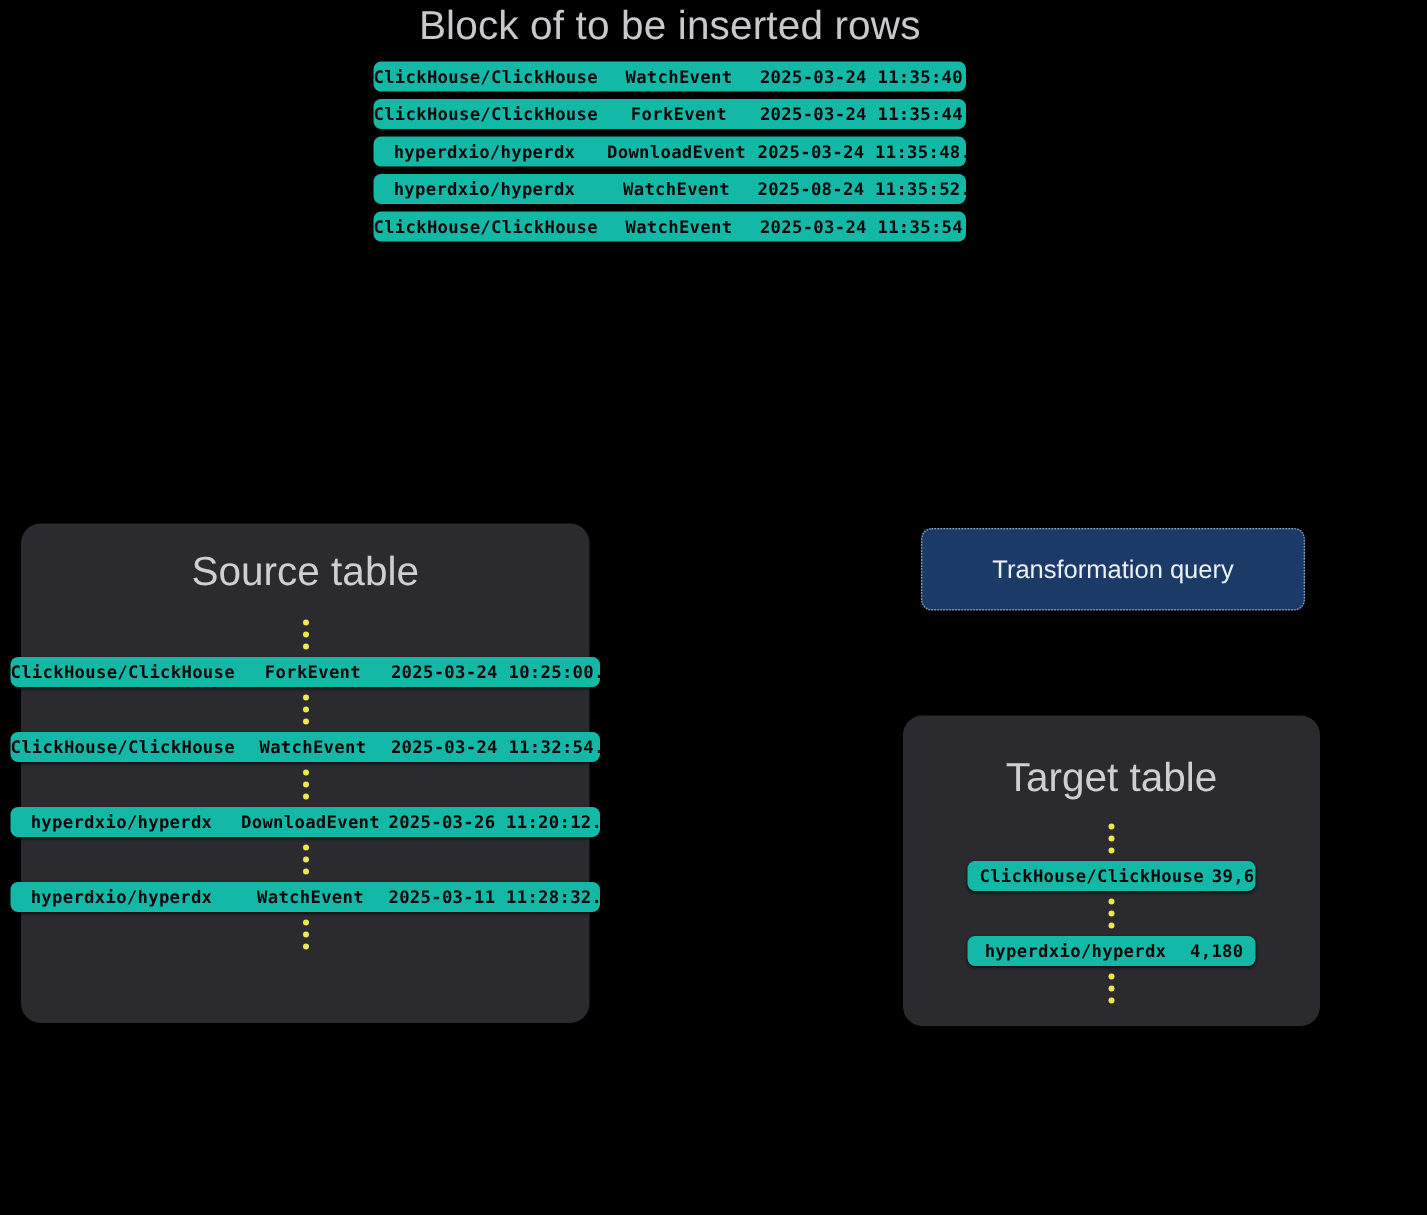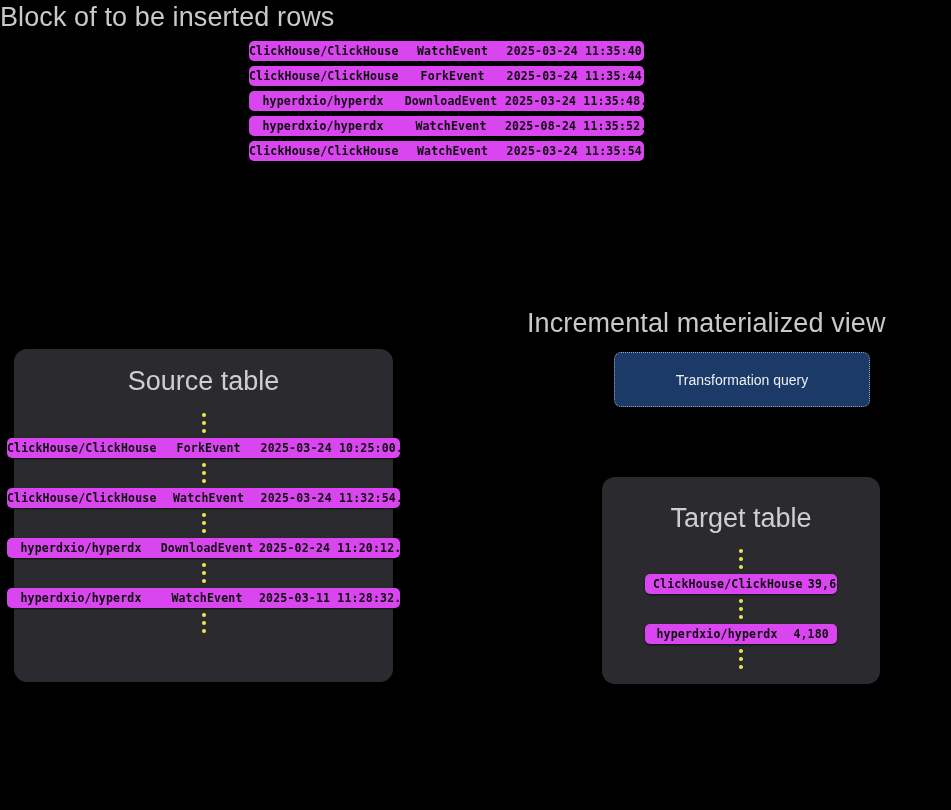--- a/index.html
+++ b/index.html
@@ -27,21 +27,21 @@
   }
 
   
   .heading {
     position: absolute;
     color: #c9c9cc;
     font-size: 27px;
     font-weight: 400;
     letter-spacing: 0.1px;
     white-space: nowrap;
-    text-align: left;
+    text-align: center;
   }
 
   #block-title {
     left: 0;
     top: 2px;
     width: 893px;
     font-size: 27px;
   }
 
   #imv-title {
@@ -55,21 +55,21 @@
     color: #cfcfd2;
     font-size: 27px;
     font-weight: 400;
     text-align: center;
     white-space: nowrap;
     line-height: 1;
   }
 
   
   .row {
-    background: #d946ef;
+    background: #14b8a6;
     color: #0a0a0a;
     font-family: "DejaVu Sans Mono", "Liberation Mono", monospace;
     font-size: 11.5px;
     font-weight: 700;
     border-radius: 5px;
     height: 20px;
     display: flex;
     align-items: center;
     letter-spacing: 0.2px;
     box-shadow: 0 1px 2px rgba(0,0,0,0.65);
@@ -175,21 +175,21 @@
     top: 352px;
     width: 256px;
     height: 55px;
     background: #1b3a68;
     border: 1px dotted #9aa6b8;
     border-radius: 7px;
     display: flex;
     align-items: center;
     justify-content: center;
     color: #eceff3;
-    font-size: 14px;
+    font-size: 17px;
     font-weight: 400;
     white-space: nowrap;
     box-shadow: 0 1px 3px rgba(0,0,0,0.6);
   }
 </style>
 </head>
 <body>
 
 <div class="canvas">
 
@@ -254,21 +254,21 @@
           <span class="c-ell">...</span>
         </div>
         <div class="dots">
           <span></span>
           <span></span>
           <span></span>
         </div>
         <div class="row">
           <span class="c-repo">hyperdxio/hyperdx</span>
           <span class="c-event">DownloadEvent</span>
-          <span class="c-time">2025-02-24 11:20:12</span>
+          <span class="c-time">2025-03-26 11:20:12</span>
           <span class="c-ell">...</span>
         </div>
         <div class="dots">
           <span></span>
           <span></span>
           <span></span>
         </div>
         <div class="row">
           <span class="c-repo">hyperdxio/hyperdx</span>
           <span class="c-event">WatchEvent</span>
@@ -276,21 +276,20 @@
           <span class="c-ell">...</span>
         </div>
         <div class="dots">
           <span></span>
           <span></span>
           <span></span>
         </div>
       </div>
   </div>
 
-  <div class="heading" id="imv-title">Incremental materialized view</div>
 
   <div id="transform-box">Transformation query</div>
 
   <div class="panel" id="target-panel">
     <div class="panel-title">Target table</div>
     <div id="target-body">
         <div class="dots">
           <span></span>
           <span></span>
           <span></span>

